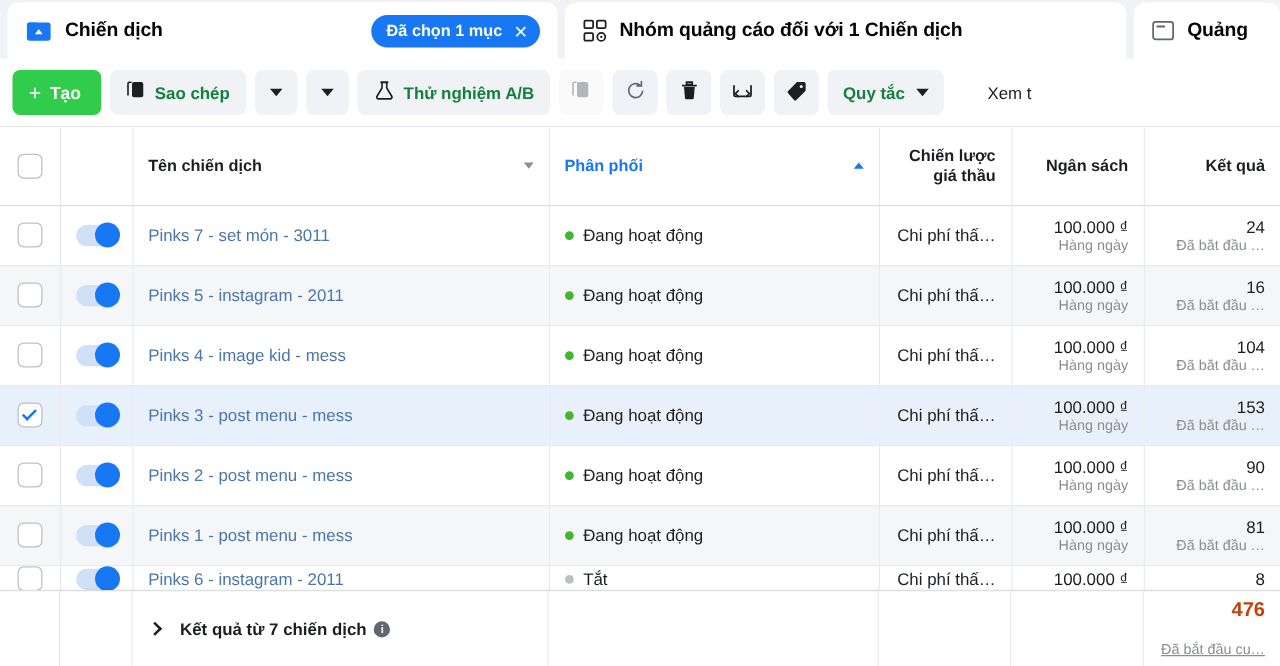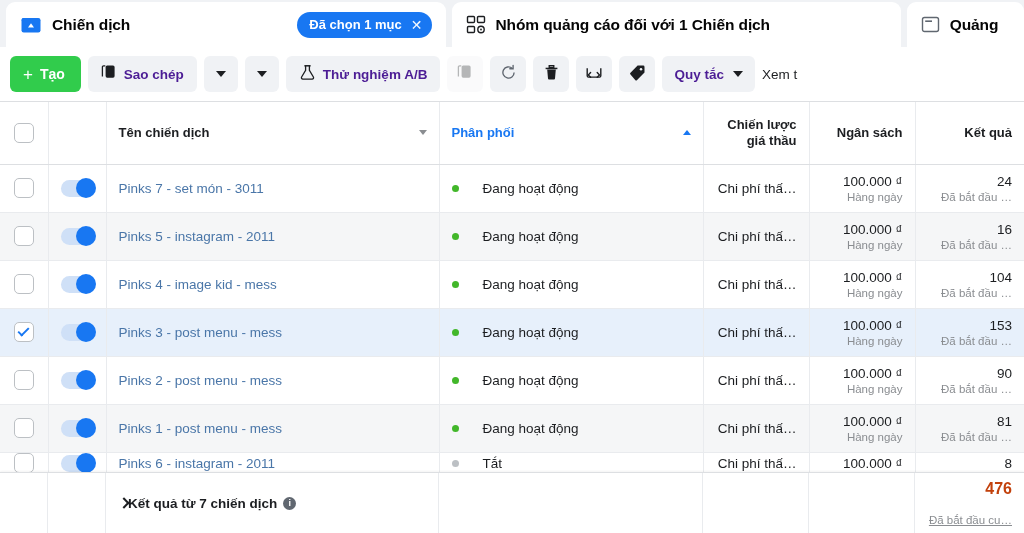--- a/index.html
+++ b/index.html
@@ -77,21 +77,21 @@
   }
   .btn {
     height: 36px;
     border-radius: 6px;
     display: flex;
     align-items: center;
     gap: 7px;
     padding: 0 13px;
     font-size: 13.5px;
     font-weight: bold;
-    color: #4c1d95;
+    color: #15803d;
     background: #f0f2f5;
     border: none;
     cursor: pointer;
     white-space: nowrap;
     font-family: "Liberation Sans", sans-serif;
   }
   .btn-create {
     background: #31cc4c;
     color: #ffffff;
     padding: 0 16px 0 13px;
@@ -114,20 +114,21 @@
     width: 0; height: 0;
     border-left: 5px solid transparent;
     border-right: 5px solid transparent;
     border-top: 6px solid #1c1e21;
   }
   .btn-rules { padding: 0 12px; gap: 9px; }
   .btn-view {
     background: transparent;
     font-weight: normal;
     color: #1c1e21;
+    margin-left: 28px;
     padding: 0;
   }
 
   
   .table-wrap { width: 1024px; height: 431px; position: relative; background: #fff; }
   table { border-collapse: collapse; width: 1024px; table-layout: fixed; }
   col.c-check { width: 48px; }
   col.c-toggle { width: 58px; }
   col.c-name   { width: 333px; }
   col.c-deliv  { width: 264px; }
@@ -221,21 +222,21 @@
 
   .camp-name {
     color: #4a76a8;
     font-size: 13.5px;
     cursor: pointer;
     white-space: nowrap;
     overflow: hidden;
     text-overflow: ellipsis;
     display: block;
   }
-  .deliv { display: flex; align-items: center; gap: 24px; }
+  .deliv { display: flex; align-items: center; gap: 8px; }
   .dot { width: 7px; height: 7px; border-radius: 50%; flex: 0 0 auto; }
   .dot.active { background: #42b72a; }
   .dot.off { background: #bcc0c4; }
 
   .sub {
     display: block;
     font-size: 11.5px;
     color: #8a8d91;
     margin-top: 2px;
     white-space: nowrap;
@@ -263,20 +264,21 @@
     border-top: 1px solid #dddfe2;
     display: flex;
     align-items: center;
     box-shadow: 0 -1px 2px rgba(0,0,0,.05);
   }
   .sum-cell { height: 61px; display: flex; align-items: center; border-right: 1px solid #e9ebee; }
   .sum-check  { width: 48px; }
   .sum-toggle { width: 58px; }
   .sum-name {
     width: 333px;
+    gap: 16px;
     padding-left: 14px;
     font-size: 13.5px;
     font-weight: bold;
     color: #1c1e21;
   }
   .sum-deliv  { width: 264px; }
   .sum-bid    { width: 106px; }
   .sum-budget { width: 106px; }
   .sum-result {
     width: 109px;

